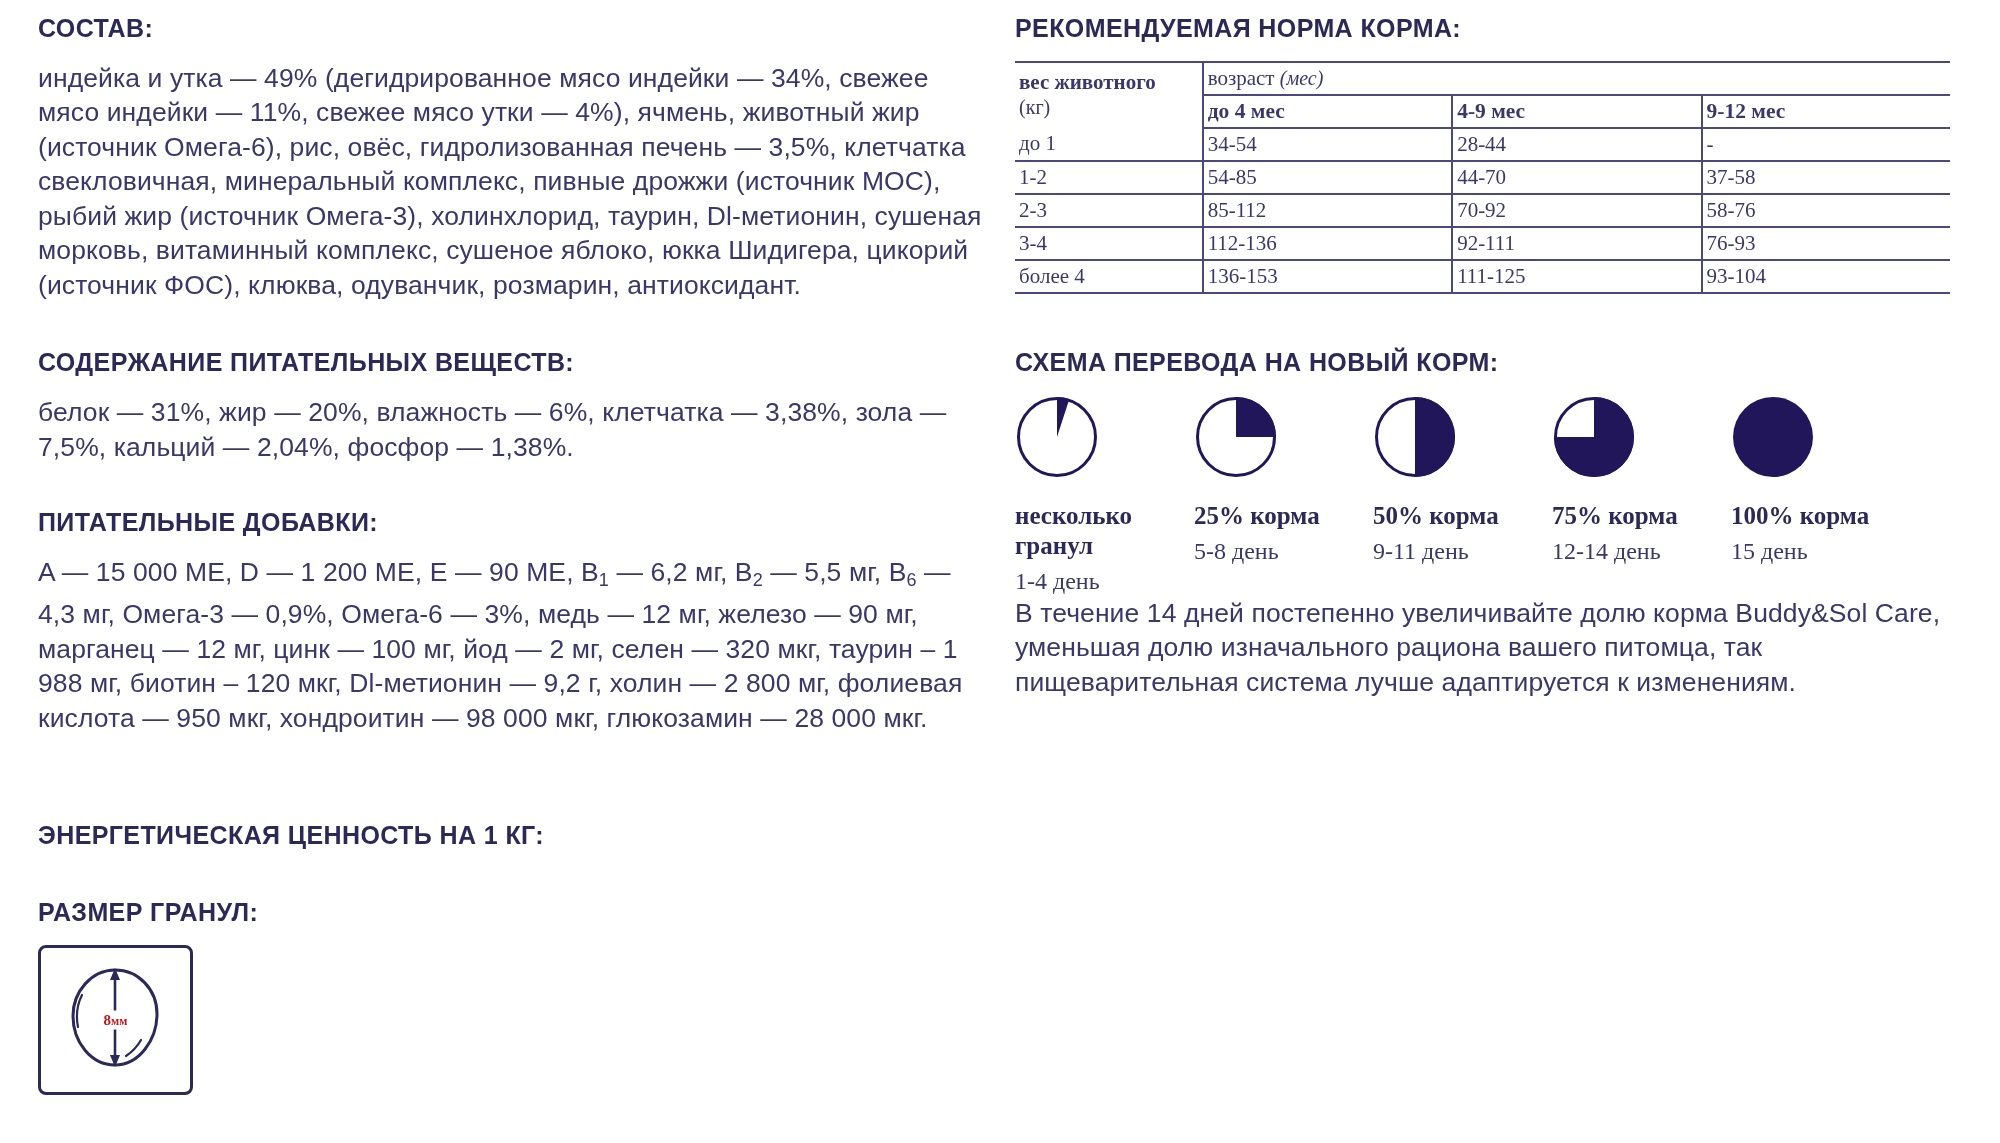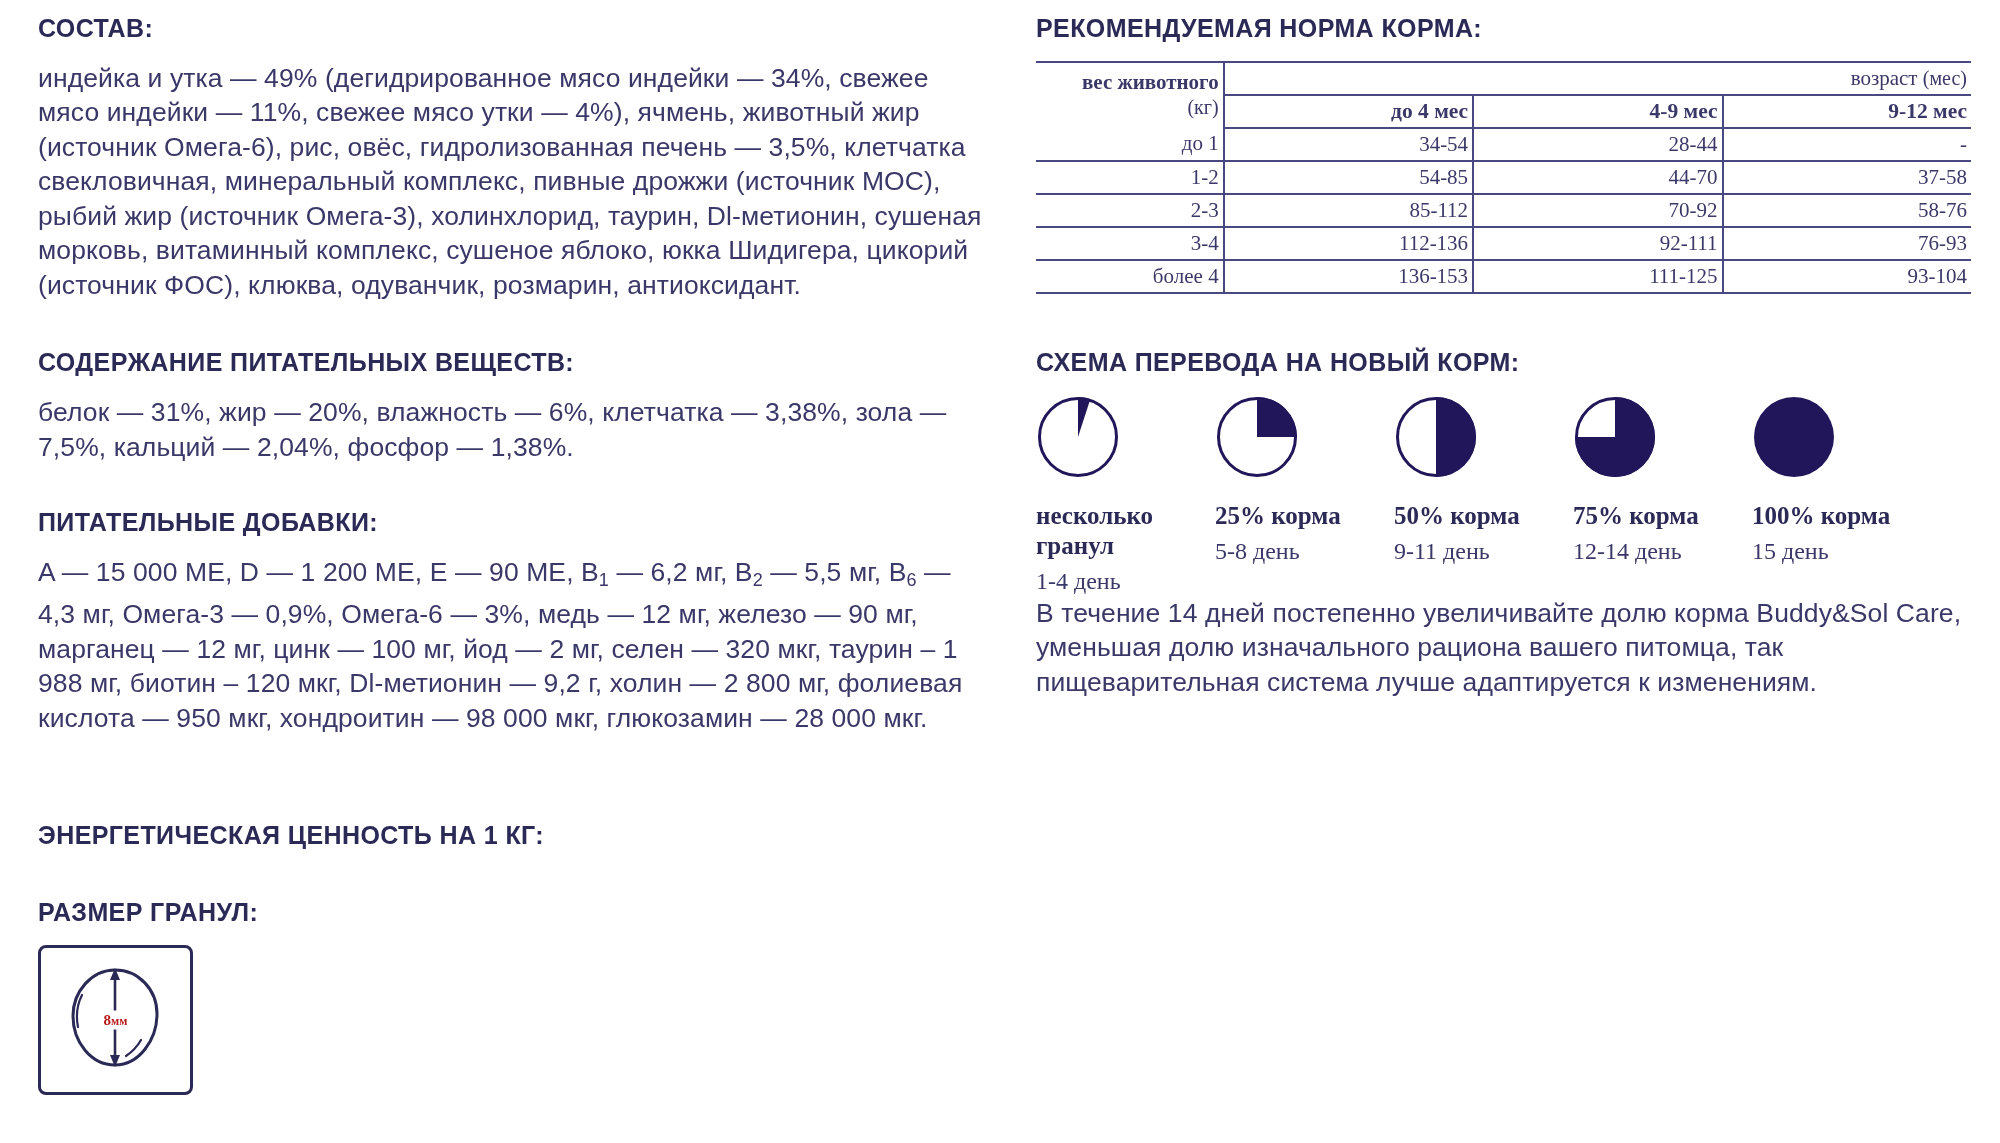--- a/index.html
+++ b/index.html
@@ -22,21 +22,21 @@
     padding: 4px;
   }
   .col-left {
     position: absolute;
     left: 38px;
     top: 14px;
     width: 950px;
   }
   .col-right {
     position: absolute;
-    left: 1036px;
+    left: 1015px;
     top: 14px;
     width: 950px;
   }
   h2.section-heading {
     font-family: "Liberation Sans", "DejaVu Sans", sans-serif;
     font-weight: bold;
     font-size: 25px;
     letter-spacing: 0.4px;
     color: #2b2956;
     margin: 0 0 18px 0;
@@ -64,37 +64,37 @@
   
   table.feeding-table {
     border-collapse: collapse;
     width: 935px;
     font-family: "Liberation Serif", "DejaVu Serif", serif;
     color: #3a3868;
   }
   table.feeding-table td,
   table.feeding-table th {
     border-bottom: 2px solid #4a4880;
-    text-align: right;
+    text-align: left;
     font-size: 21px;
     font-weight: normal;
     padding: 3px 4px;
   }
   table.feeding-table th.hdr-bold {
     font-weight: bold;
     font-size: 21.5px;
   }
   .vline-r { border-right: 2px solid #4a4880; }
   .row-top-rule td, .row-top-rule th { border-top: 2px solid #4a4880; }
   td.weight-cell, th.weight-cell { width: 180px; }
   td.age-cell, th.age-cell { width: 243px; }
   .no-bottom { border-bottom: none !important; }
   .kg-note { font-weight: normal; font-size: 20px; }
   .age-head { font-weight: bold; font-size: 21.5px; }
-  .age-head .unit { font-weight: normal; font-size: 20px; }
+  .age-head .unit { font-weight: normal; font-size: 20px; font-style: italic; }
 
   
   .transition-row {
     display: flex;
     gap: 4px;
     margin-top: 6px;
   }
   .transition-step {
     width: 172px;
     margin-right: 3px;

